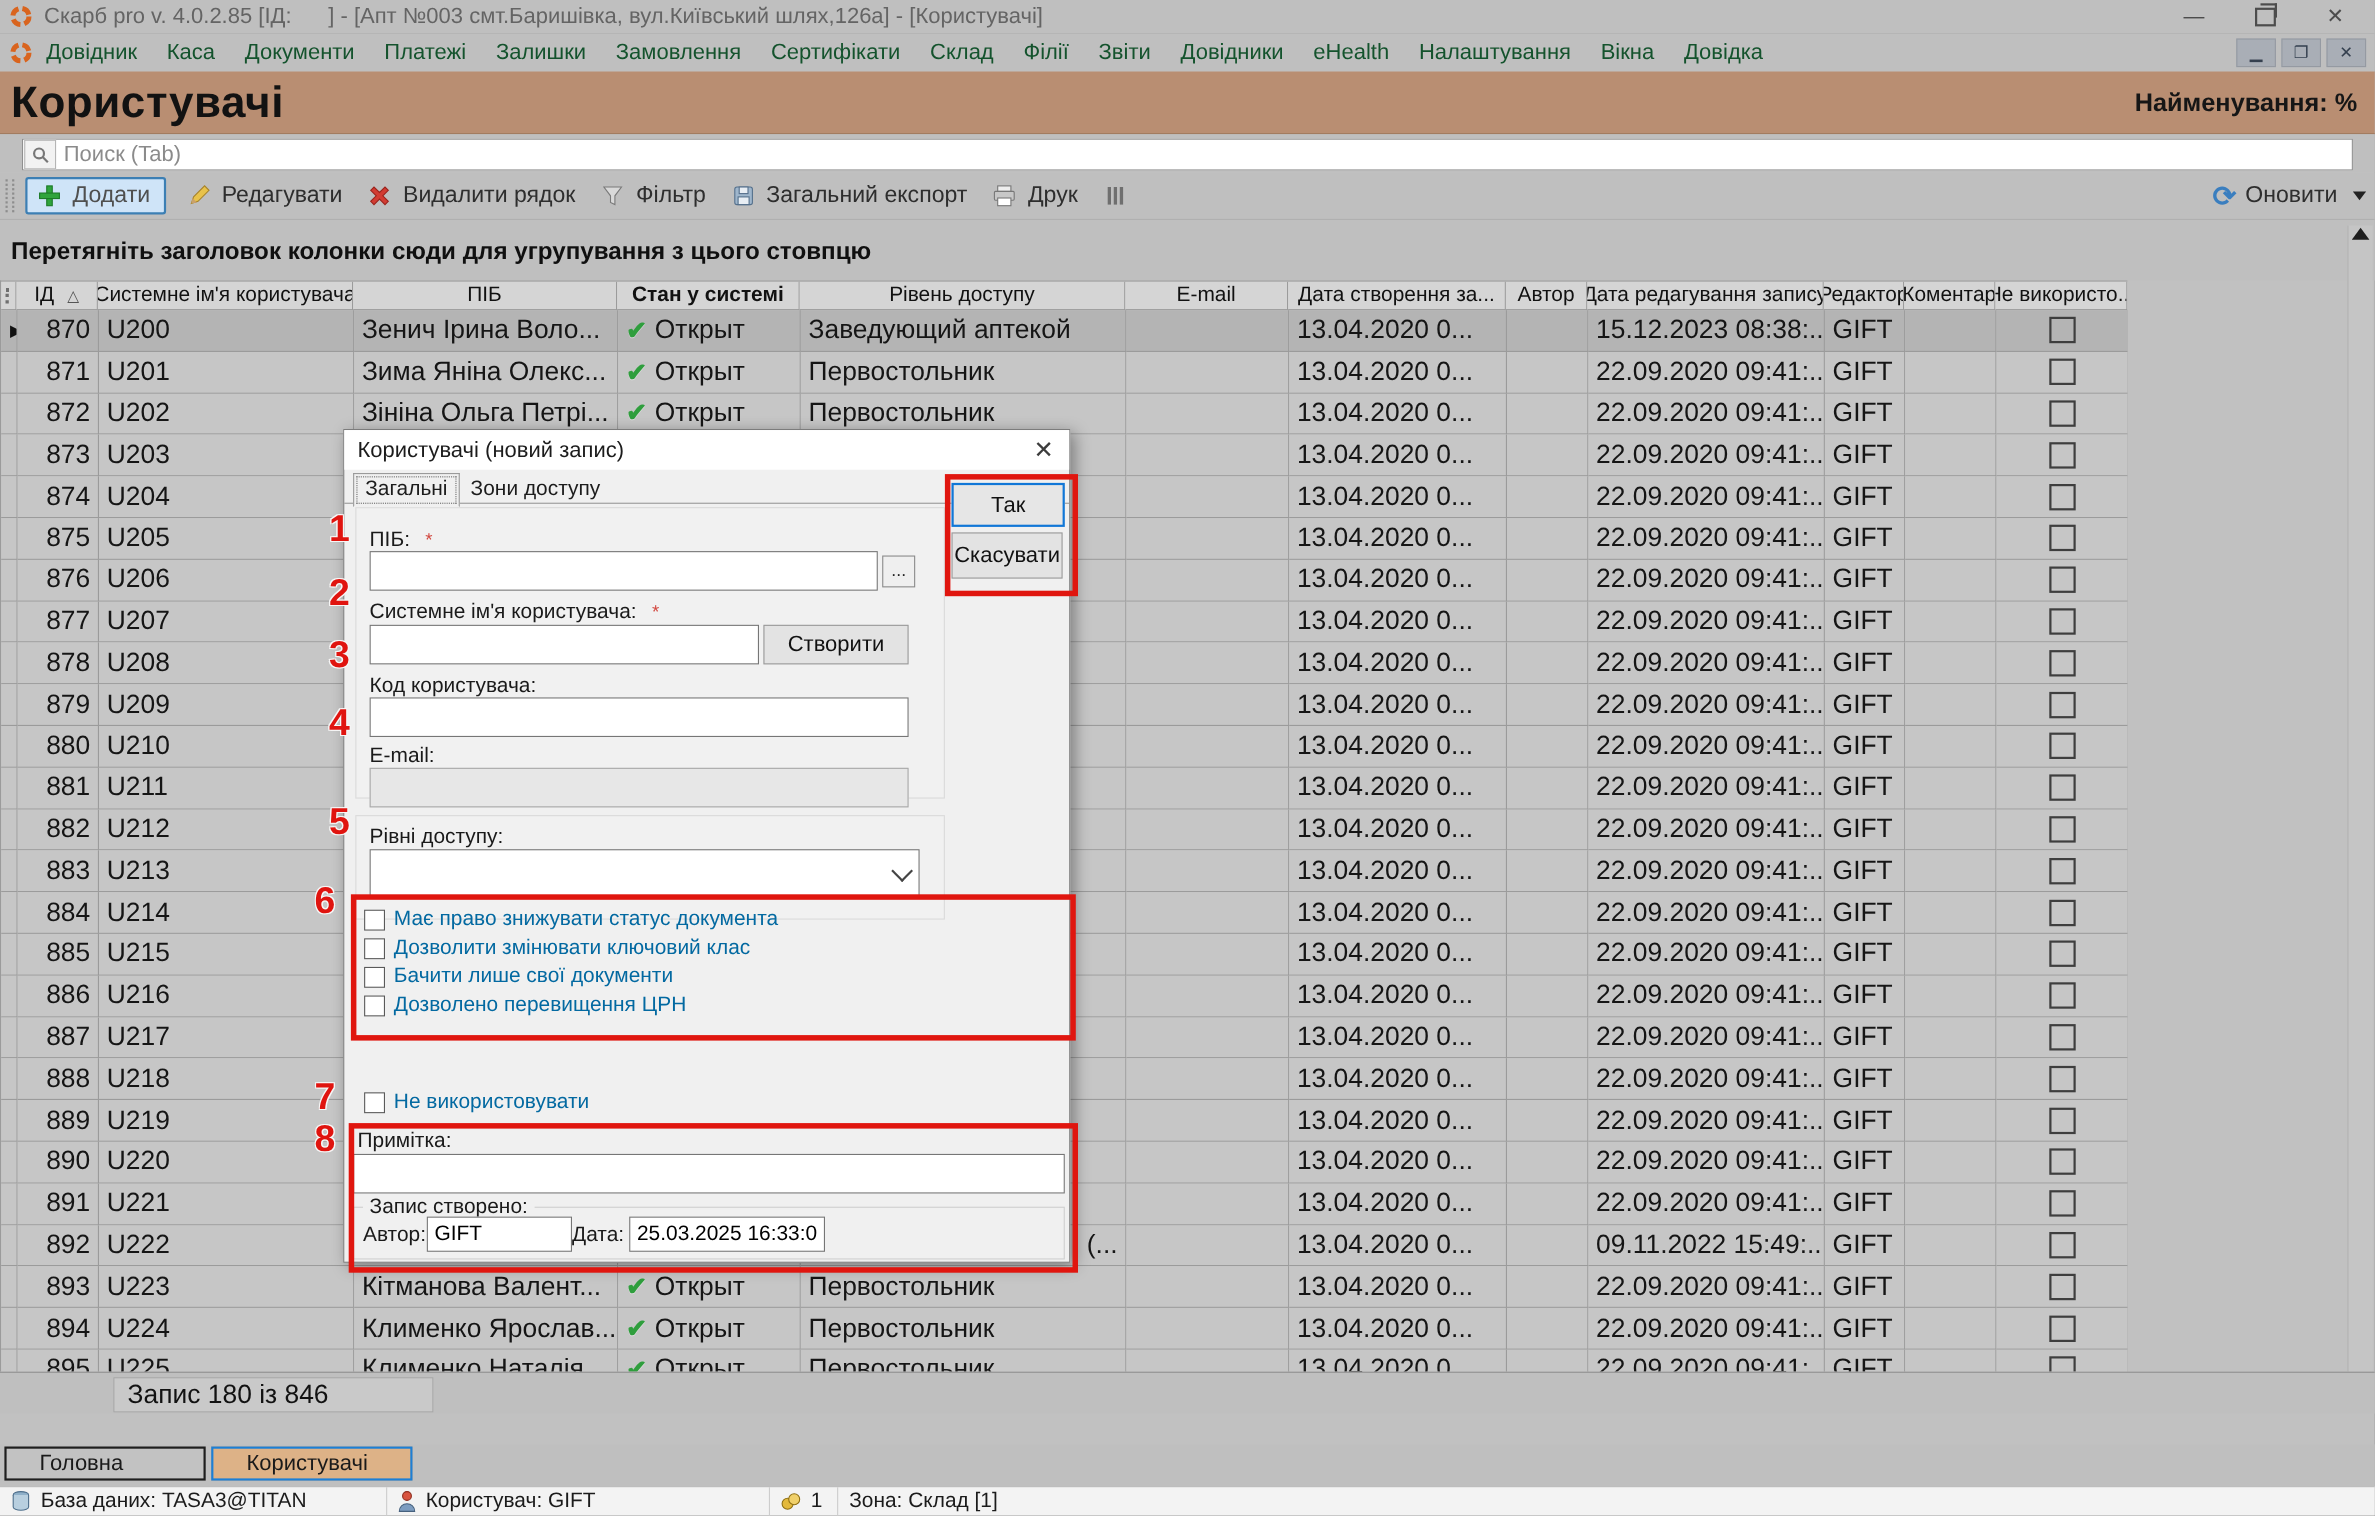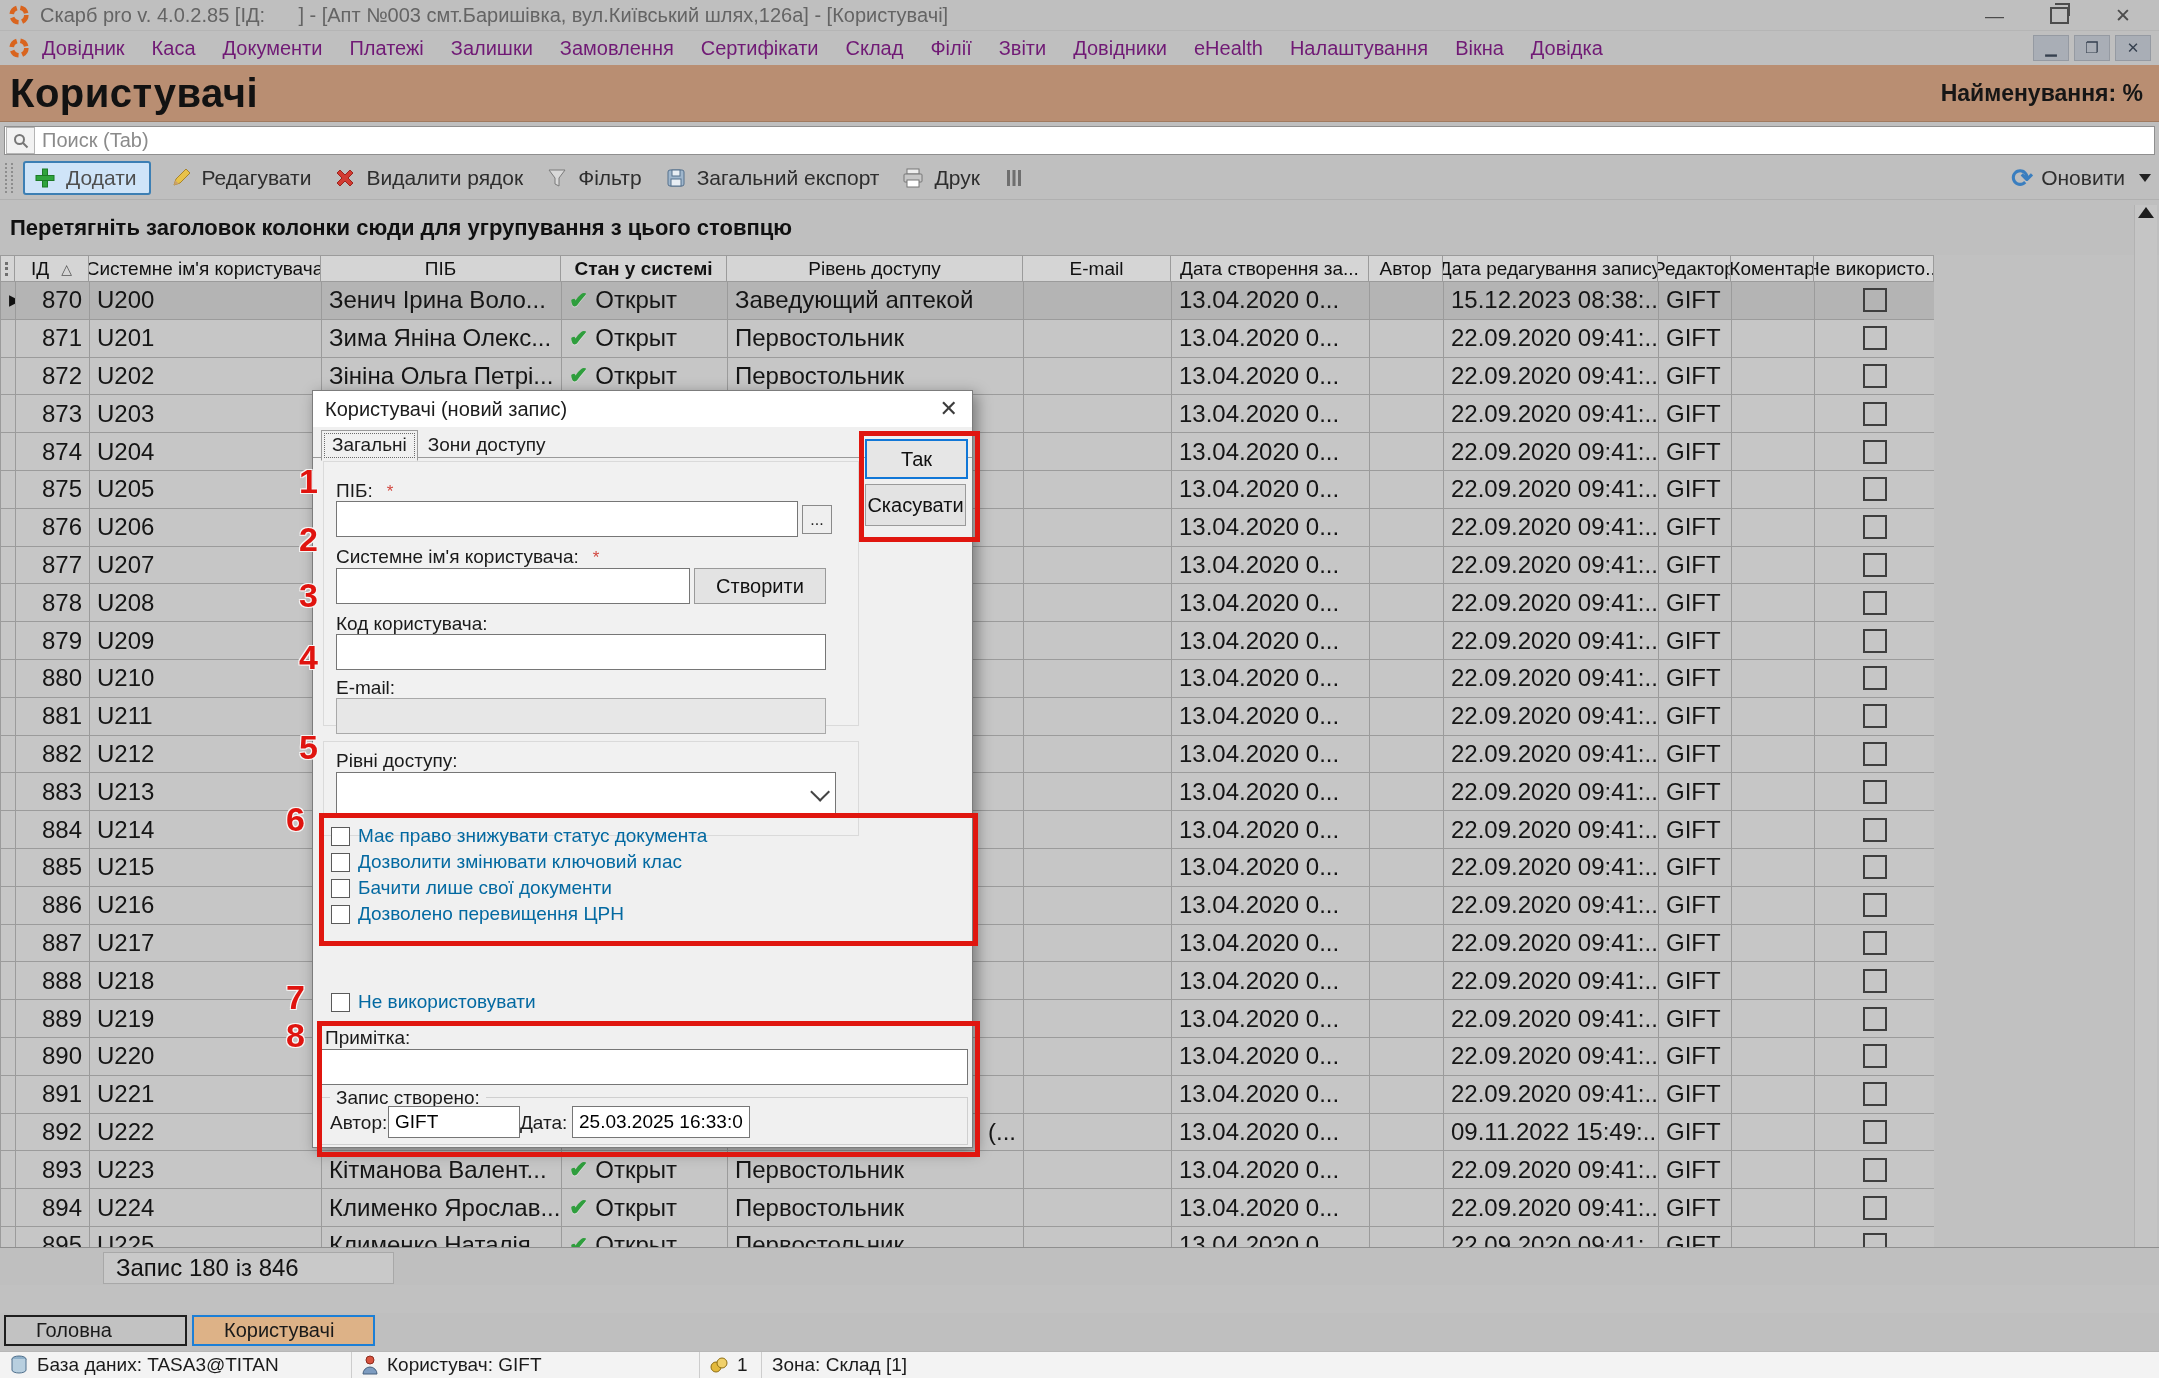--- a/index.html
+++ b/index.html
@@ -11,32 +11,32 @@
   .titlebar{left:0;top:0;width:2159px;height:31px;background:#bfbfbf;display:flex;align-items:center;border-bottom:1px solid #b5b5b5;}
   .logo{width:22px;height:22px;margin-left:8px;flex:0 0 auto;}
   .titlebar .ttext{margin-left:10px;font-size:20px;color:#646464;white-space:pre;}
   .win-controls{margin-left:auto;display:flex;align-items:center;gap:46px;margin-right:28px;color:#4c4c4c;}
   .wc{font-size:19px;line-height:1;}
   .wc-restore{width:15px;height:13px;border:2px solid #4c4c4c;position:relative;background:#bfbfbf;}
   .wc-restore:before{content:"";position:absolute;left:3px;top:-6px;width:13px;height:11px;border:2px solid #4c4c4c;border-bottom:none;border-left:none;}
 
   
   .menubar{left:0;top:31px;width:2159px;height:34px;background:#bfbfbf;display:flex;align-items:center;}
-  .menu-items{display:flex;gap:27px;margin-left:12px;font-size:20px;color:#701a75;}
+  .menu-items{display:flex;gap:27px;margin-left:12px;font-size:20px;color:#14532d;}
   .menu-item{cursor:default;}
   .mini-controls{margin-left:auto;display:flex;gap:5px;margin-right:8px;}
   .mini-btn{width:34px;height:24px;background:#a9aeb6;color:#35404f;font-size:15px;display:flex;align-items:center;justify-content:center;border:1px solid #959aa2;}
 
   
   .pageheader{left:0;top:65px;width:2159px;height:57px;background:#b98e72;display:flex;align-items:center;border-bottom:1px solid #a07a5f;}
   .pagetitle{font-size:40px;font-weight:bold;color:#121212;margin-left:10px;letter-spacing:.5px;}
   .pageheader .rlabel{margin-left:auto;margin-right:16px;font-size:23px;font-weight:bold;color:#161616;}
 
   
-  .searchrow{left:0;top:122px;width:2159px;height:35px;background:#bfbfbf;padding:4px 4px;}
+  .searchrow{left:0;top:122px;width:2159px;height:35px;background:#bfbfbf;padding:4px 20px;}
   .searchbox{height:27px;background:#fff;border:1px solid #8f8f8f;display:flex;align-items:center;}
   .search-iconbox{width:27px;height:25px;border:1px solid #b5b5b5;margin-left:1px;background:#f2f2f2;display:flex;align-items:center;justify-content:center;}
   .search-ph{color:#8b8b8b;font-size:20px;margin-left:7px;}
 
   
   .toolbar{left:0;top:157px;width:2159px;height:43px;background:#bfbfbf;display:flex;align-items:center;padding-left:5px;border-bottom:1px solid #b0b0b0;}
   .grip{width:4px;height:30px;border-left:2px dotted #8d8d8d;border-right:2px dotted #8d8d8d;margin-right:10px;}
   .tbtn{display:flex;align-items:center;gap:9px;font-size:21px;color:#2e2e2e;margin-right:22px;white-space:nowrap;}
   .tbtn-add{background:#cfe4f8;border:2px solid #3c7fb4;border-radius:3px;padding:3px 12px 3px 8px;color:#4f4f4f;margin-right:18px;}
   .ticon{display:inline-flex;width:24px;height:24px;align-items:center;justify-content:center;}

